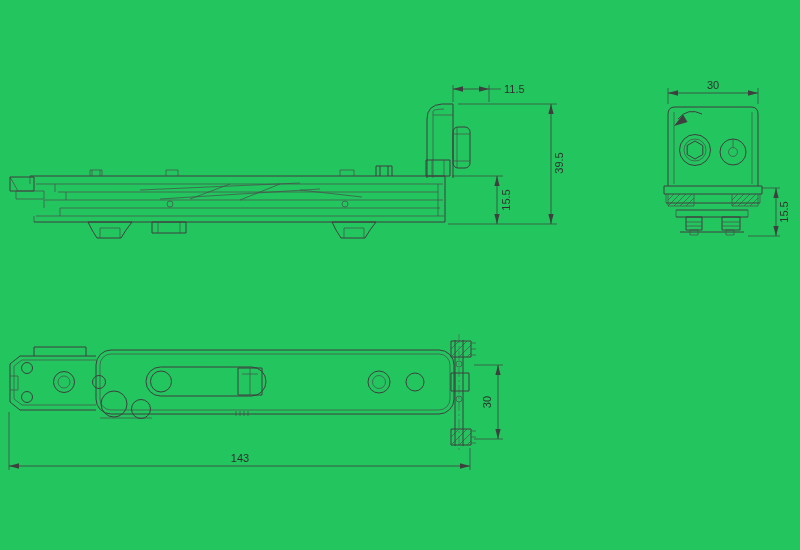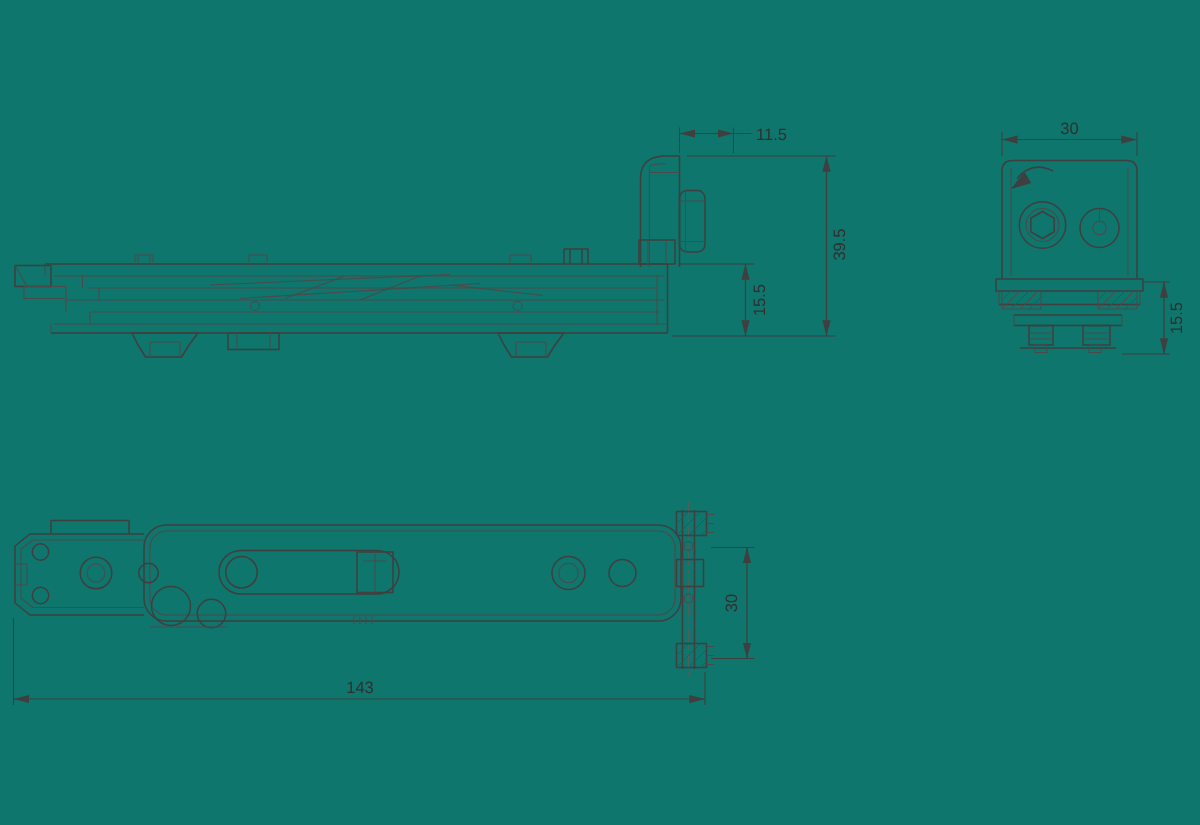--- a/index.html
+++ b/index.html
@@ -1,17 +1,17 @@
 <!DOCTYPE html>
 <html><head>
 <meta charset="utf-8">
 <style>
   html, body { margin: 0; padding: 0; background: #ffffff; }
   #stage {
-    width: 800px; height: 550px; position: relative; background: #0f766e;
+    width: 800px; height: 550px; position: relative; background: #22c55e;
     font-family: "Liberation Sans", sans-serif; overflow: hidden;
   }
   svg { display: block; }
   .ln   { fill: none; stroke: #3f3f3f; stroke-width: 1; stroke-linejoin: round; }
   .thin { fill: none; stroke: #4a4a4a; stroke-width: 0.7; stroke-linejoin: round; }
   .dim  { fill: none; stroke: #3f3f3f; stroke-width: 0.8; }
   .ext  { fill: none; stroke: #3f3f3f; stroke-width: 0.7; }
   .hat  { fill: none; stroke: #4a4a4a; stroke-width: 0.65; }
   .cl   { fill: none; stroke: #5a5a5a; stroke-width: 0.6; stroke-dasharray: 9 3 2 3; }
   .dimtext { font-family: "Liberation Sans", sans-serif; font-size: 11px; fill: #303030; }

